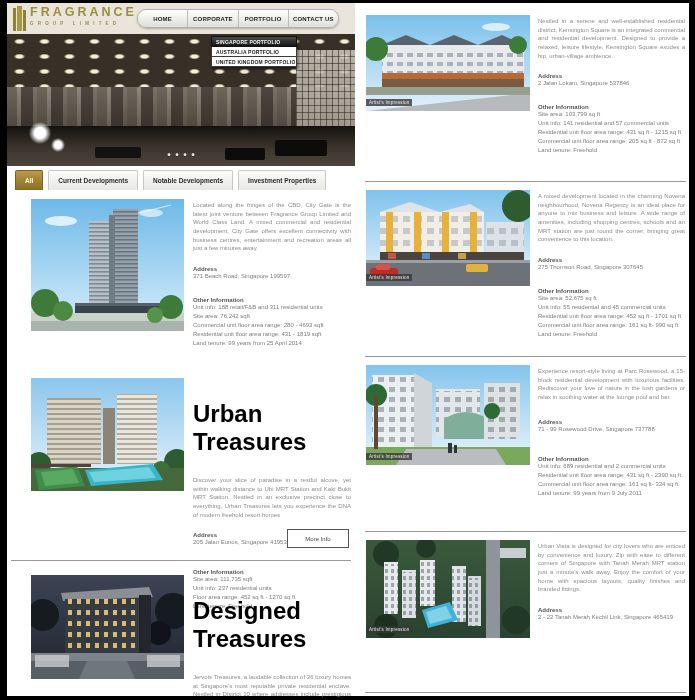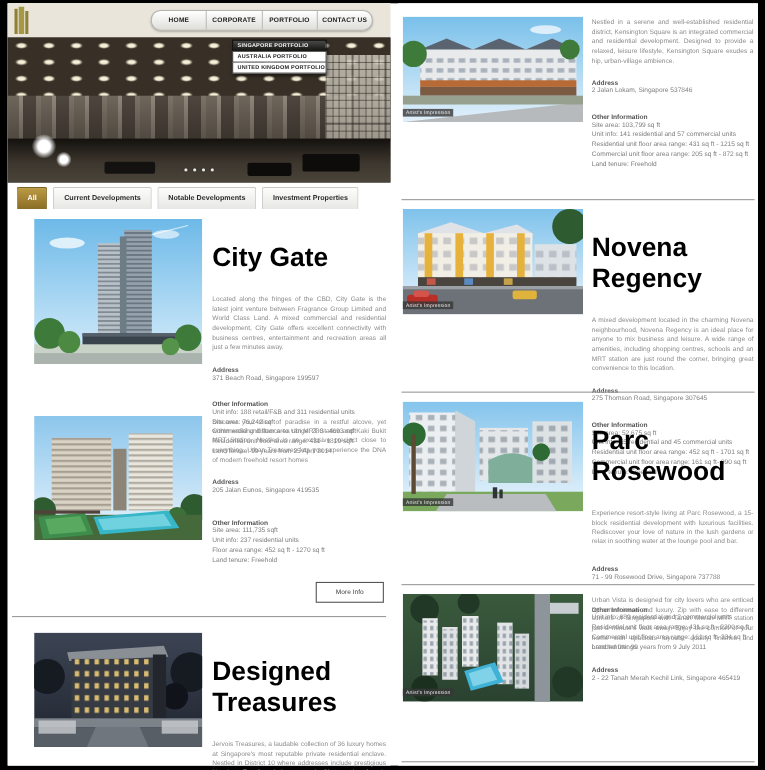--- a/index.html
+++ b/index.html
@@ -119,20 +119,24 @@
 
   <div class="col col-left">
 
     <div class="header">
       <div class="brand">
         <svg class="brand-icon" viewBox="0 0 13 25">
           <rect x="0" y="2" width="3" height="23" fill="#8f8038"></rect>
           <rect x="4" y="0" width="5" height="25" fill="#a79845"></rect>
           <rect x="10" y="4" width="3" height="21" fill="#8f8038"></rect>
         </svg>
+        <div class="brand-text">
+          <div class="bname">FRAGRANCE</div>
+          <div class="btag">GROUP LIMITED</div>
+        </div>
       </div>
       <div class="navbar">
         <div class="nav-item">HOME</div>
         <div class="nav-item">CORPORATE</div>
         <div class="nav-item">PORTFOLIO</div>
         <div class="nav-item">CONTACT US</div>
       </div>
     </div>
 
     <div class="hero">
@@ -190,21 +194,20 @@
         <rect x="44" y="104" width="86" height="3" fill="#55606a"></rect>
         <rect x="0" y="114" width="153" height="18" fill="#c9d2c7"></rect>
         <rect x="0" y="122" width="153" height="10" fill="#aab3ad"></rect>
         <circle cx="14" cy="104" r="14" fill="#3e7a3a"></circle>
         <circle cx="32" cy="112" r="10" fill="#4c8a42"></circle>
         <circle cx="140" cy="108" r="12" fill="#3e7a3a"></circle>
         <circle cx="124" cy="116" r="8" fill="#55934a"></circle>
       </svg>
     </div>
     <div class="lc-txt" style="top:198px;">
-      <h2>City Gate</h2>
       <p class="desc">Located along the fringes of the CBD, City Gate is the latest joint venture between Fragrance Group Limited and World Class Land. A mixed commercial and residential development, City Gate offers excellent connectivity with business centres, entertainment and recreation areas all just a few minutes away.</p>
       <div class="addr-block">
         <div class="label">Address</div>
         <div class="val">371 Beach Road, Singapore 199597</div>
       </div>
       <div class="oi-block">
         <div class="label">Other Information</div>
         <div class="val">Unit info: 188 retail/F&amp;B and 311 residential units</div>
         <div class="val">Site area: 76,242 sqft</div>
         <div class="val">Commercial unit floor area range: 280 - 4693 sqft</div>
@@ -235,20 +238,21 @@
         <circle cx="130" cy="92" r="9" fill="#3c7038"></circle>
         <rect x="0" y="90" width="153" height="23" fill="#46693c"></rect>
         <polygon points="54,92 122,86 132,102 60,108" fill="#37b6c8"></polygon>
         <polygon points="58,94 118,89 125,100 63,104" fill="#6fd2de"></polygon>
         <polygon points="4,92 46,88 54,108 8,112" fill="#3f8d4c"></polygon>
         <polygon points="10,94 42,91 48,105 14,108" fill="#5aa960"></polygon>
         <rect x="0" y="86" width="60" height="3" fill="#53423a"></rect>
       </svg>
     </div>
     <div class="lc-txt" style="top:377px;">
+      <h2>Urban Treasures</h2>
       <p class="desc">Discover your slice of paradise in a restful alcove, yet within walking distance to Ubi MRT Station and Kaki Bukit MRT Station. Nestled in an exclusive precinct close to everything, Urban Treasures lets you experience the DNA of modern freehold resort homes</p>
       <div class="addr-block">
         <div class="label">Address</div>
         <div class="val">205 Jalan Eunos, Singapore 419535</div>
       </div>
       <div class="oi-block" style="margin-top:22px;">
         <div class="label">Other Information</div>
         <div class="val">Site area: 111,735 sqft</div>
         <div class="val">Unit info: 237 residential units</div>
         <div class="val">Floor area range: 452 sq ft - 1270 sq ft</div>
@@ -363,21 +367,20 @@
         <rect x="92" y="63" width="8" height="6" fill="#c2a14a"></rect>
         <rect x="0" y="70" width="164" height="26" fill="#6d7278"></rect>
         <rect x="0" y="70" width="164" height="3" fill="#9aa0a5"></rect>
         <rect x="4" y="78" width="28" height="10" rx="3" fill="#b92f28"></rect>
         <rect x="10" y="74" width="14" height="6" rx="2" fill="#d4544c"></rect>
         <rect x="100" y="74" width="22" height="8" rx="2" fill="#e0b43c"></rect>
       </svg>
       <span class="badge">Artist's Impression</span>
     </div>
     <div class="rc-txt" style="top:189px;">
-      <h2>Novena Regency</h2>
       <p class="desc">A mixed development located in the charming Novena neighbourhood, Novena Regency is an ideal place for anyone to mix business and leisure. A wide range of amenities, including shopping centres, schools and an MRT station are just round the corner, bringing great convenience to this location.</p>
       <div class="addr-block">
         <div class="label">Address</div>
         <div class="val">275 Thomson Road, Singapore 307645</div>
       </div>
       <div class="oi-block">
         <div class="label">Other Information</div>
         <div class="val">Site area: 52,675 sq ft</div>
         <div class="val">Unit info: 55 residential and 45 commercial units</div>
         <div class="val">Residential unit floor area range: 452 sq ft - 1701 sq ft</div>
@@ -411,21 +414,20 @@
         <polygon points="40,84 130,84 140,100 30,100" fill="#b9bdc0"></polygon>
         <circle cx="10" cy="30" r="11" fill="#2e6a34"></circle>
         <rect x="8" y="30" width="4" height="54" fill="#5c4a34"></rect>
         <circle cx="126" cy="46" r="8" fill="#2e6a34"></circle>
         <rect x="82" y="78" width="4" height="10" fill="#30343a"></rect>
         <rect x="88" y="80" width="3" height="8" fill="#30343a"></rect>
       </svg>
       <span class="badge">Artist's Impression</span>
     </div>
     <div class="rc-txt" style="top:364px;">
-      <h2>Parc Rosewood</h2>
       <p class="desc">Experience resort-style living at Parc Rosewood, a 15-block residential development with luxurious facilities. Rediscover your love of nature in the lush gardens or relax in soothing water at the lounge pool and bar.</p>
       <div class="addr-block" style="margin-top:17px;">
         <div class="label">Address</div>
         <div class="val">71 - 99 Rosewood Drive, Singapore 737788</div>
       </div>
       <div class="oi-block" style="margin-top:22px;">
         <div class="label">Other Information</div>
         <div class="val">Unit info: 689 residential and 2 commercial units</div>
         <div class="val">Residential unit floor area range: 431 sq ft - 2390 sq ft</div>
         <div class="val">Commercial unit floor area range: 161 sq ft- 334 sq ft</div>

